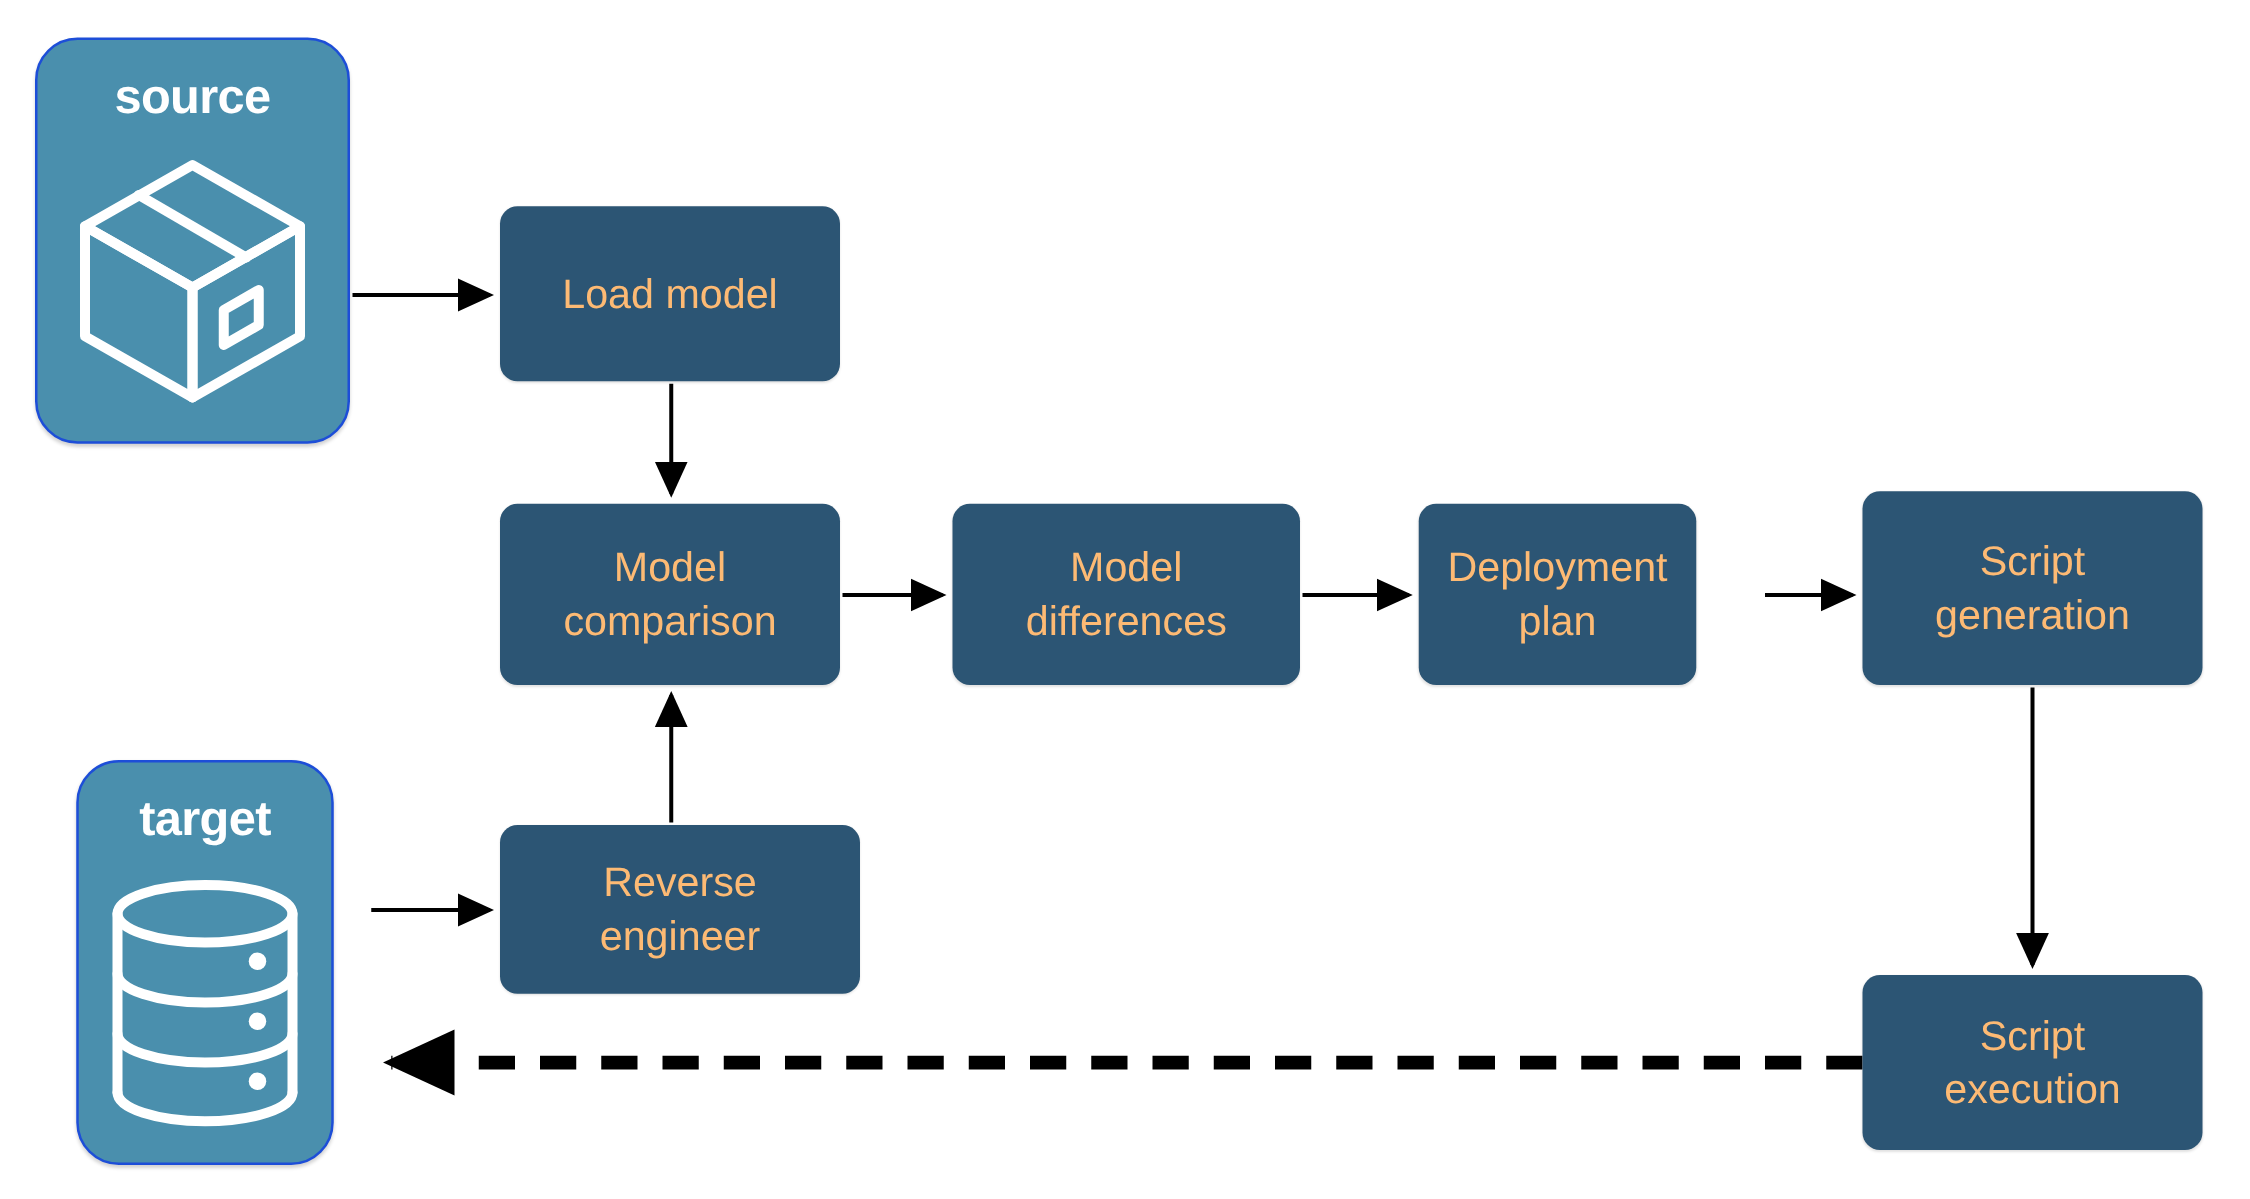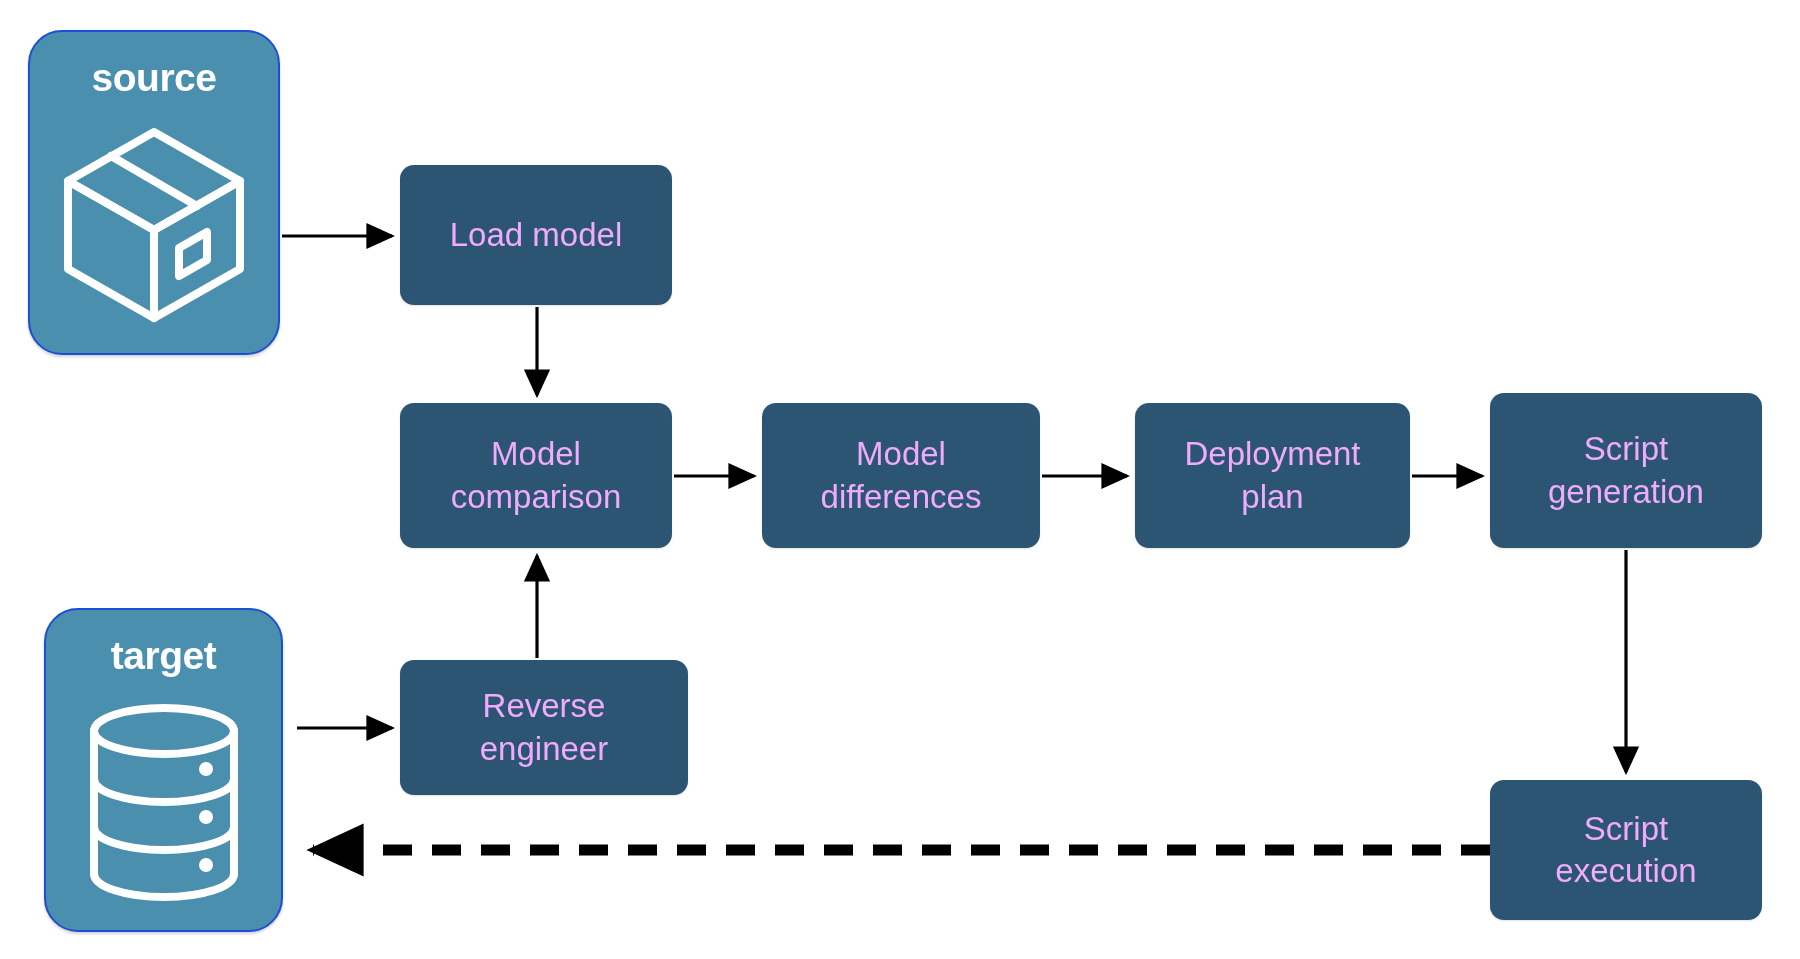--- a/index.html
+++ b/index.html
@@ -52,21 +52,21 @@
   }
   .proc-box {
     position: absolute;
     box-sizing: border-box;
     background: #2c5574;
     border-radius: 14px;
     display: flex;
     align-items: center;
     justify-content: center;
     text-align: center;
-    color: #f0abfc;
+    color: #fdba74;
     font-size: 33px;
     line-height: 1.28;
     padding: 6px 10px;
     box-shadow: 0 1px 2px rgba(0,0,0,0.12);
   }
   .proc-label {
     display: block;
     white-space: pre-line;
   }
 </style>
@@ -117,21 +117,21 @@
           <path d="M181 61 L181 149 L95 198 L95 110 Z"></path>
 
           <path d="M52 36 L138 86"></path>
         </g>
 
         <path d="M120 128 L148 112 L148 140 L120 156 Z" fill="none" stroke="#ffffff" stroke-width="8" stroke-linejoin="round"></path>
       </svg>
     </div>
   </div>
 
-  <div class="endpoint" style="left:44px; top:608px; width:239px; height:324px;">
+  <div class="endpoint" style="left:61px; top:608px; width:206px; height:324px;">
     <div class="endpoint-label">target</div>
     <div class="endpoint-icon">
       <svg width="172" height="205" viewBox="0 0 172 205">
         <g fill="none" stroke="#ffffff" stroke-width="8" stroke-linecap="round">
 
           <ellipse cx="86" cy="31" rx="70" ry="23"></ellipse>
 
           <path d="M16 31 L16 174"></path>
           <path d="M156 31 L156 174"></path>
 
@@ -156,21 +156,21 @@
   <div class="proc-box" style="left:400px; top:403px; width:272px; height:145px;">
     <span class="proc-label">Model
 comparison</span>
   </div>
 
   <div class="proc-box" style="left:762px; top:403px; width:278px; height:145px;">
     <span class="proc-label">Model
 differences</span>
   </div>
 
-  <div class="proc-box" style="left:1135px; top:403px; width:275px; height:145px;">
+  <div class="proc-box" style="left:1135px; top:403px; width:222px; height:145px;">
     <span class="proc-label">Deployment
 plan</span>
   </div>
 
   <div class="proc-box" style="left:1490px; top:393px; width:272px; height:155px;">
     <span class="proc-label">Script
 generation</span>
   </div>
 
   <div class="proc-box" style="left:400px; top:660px; width:288px; height:135px;">

